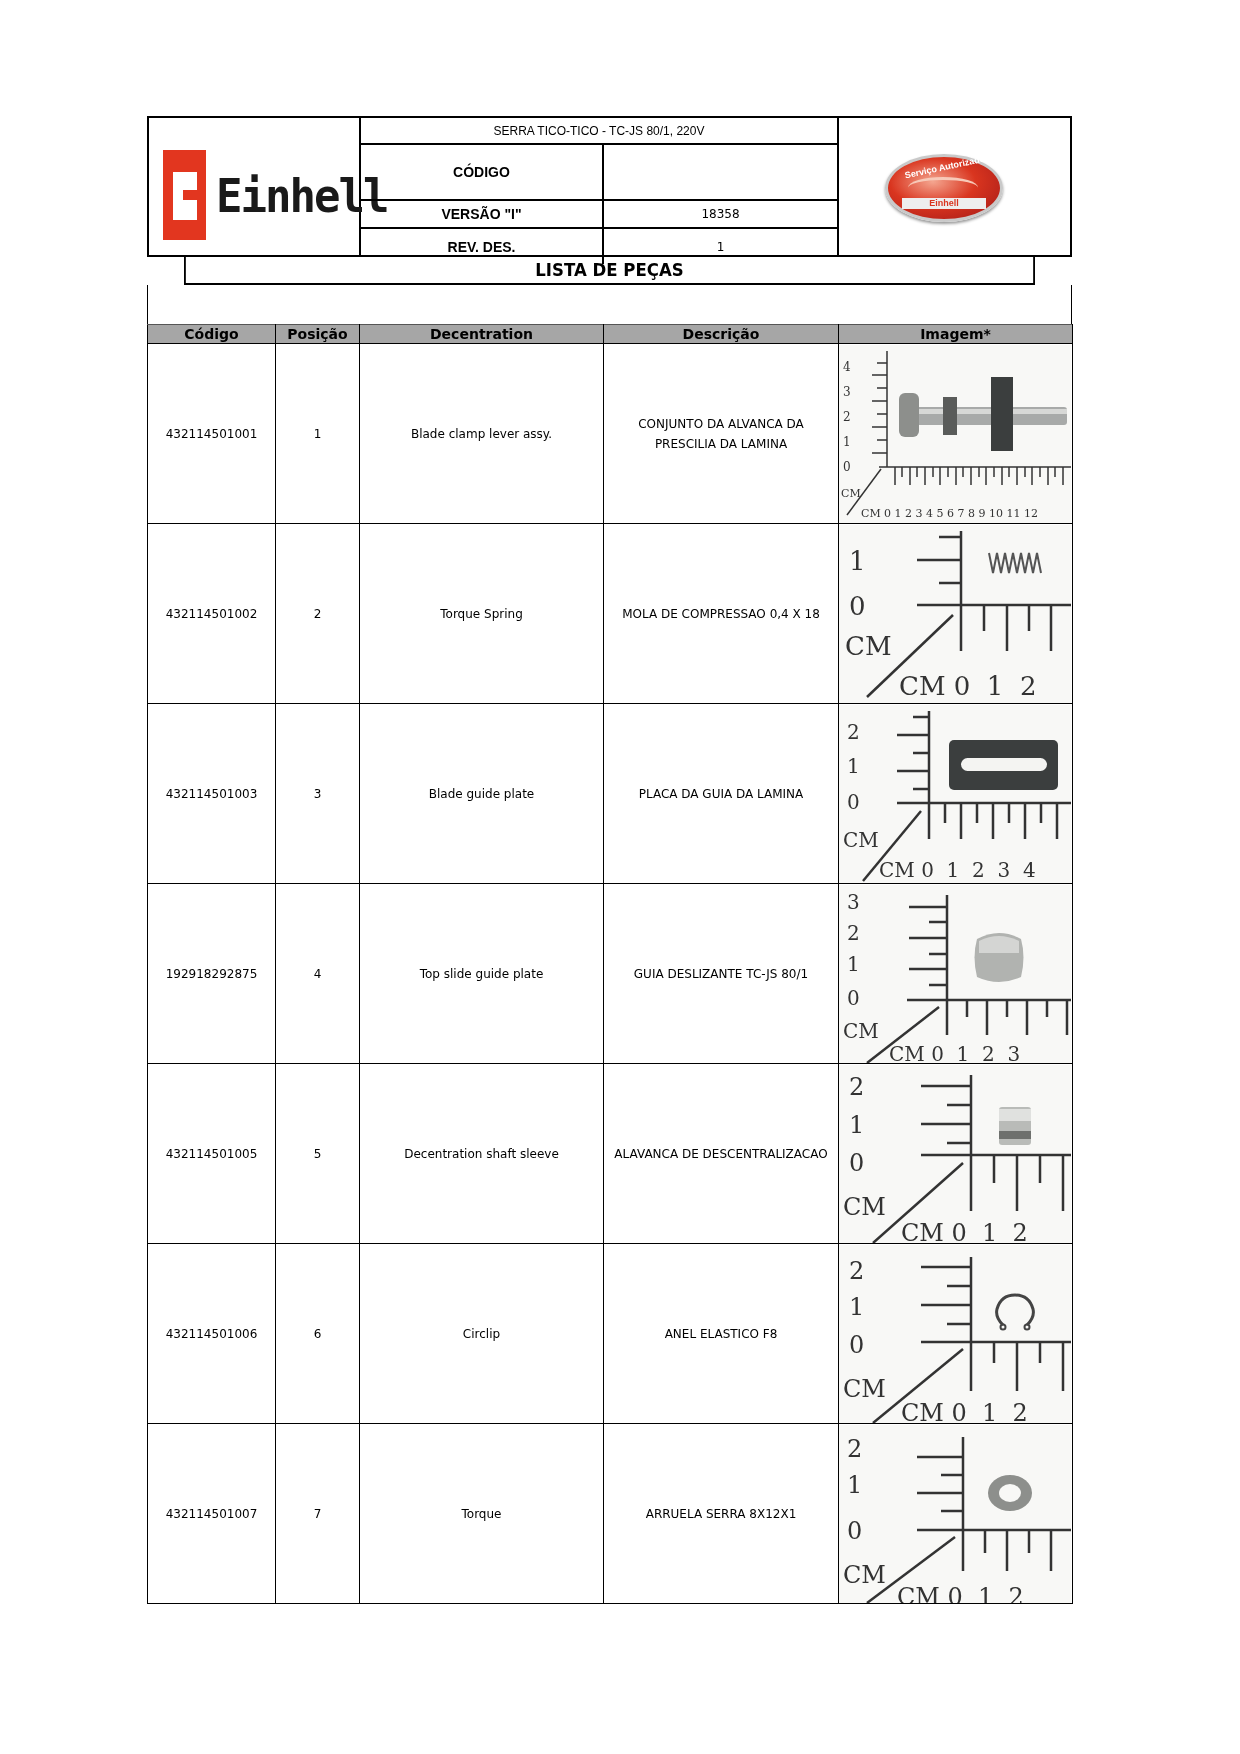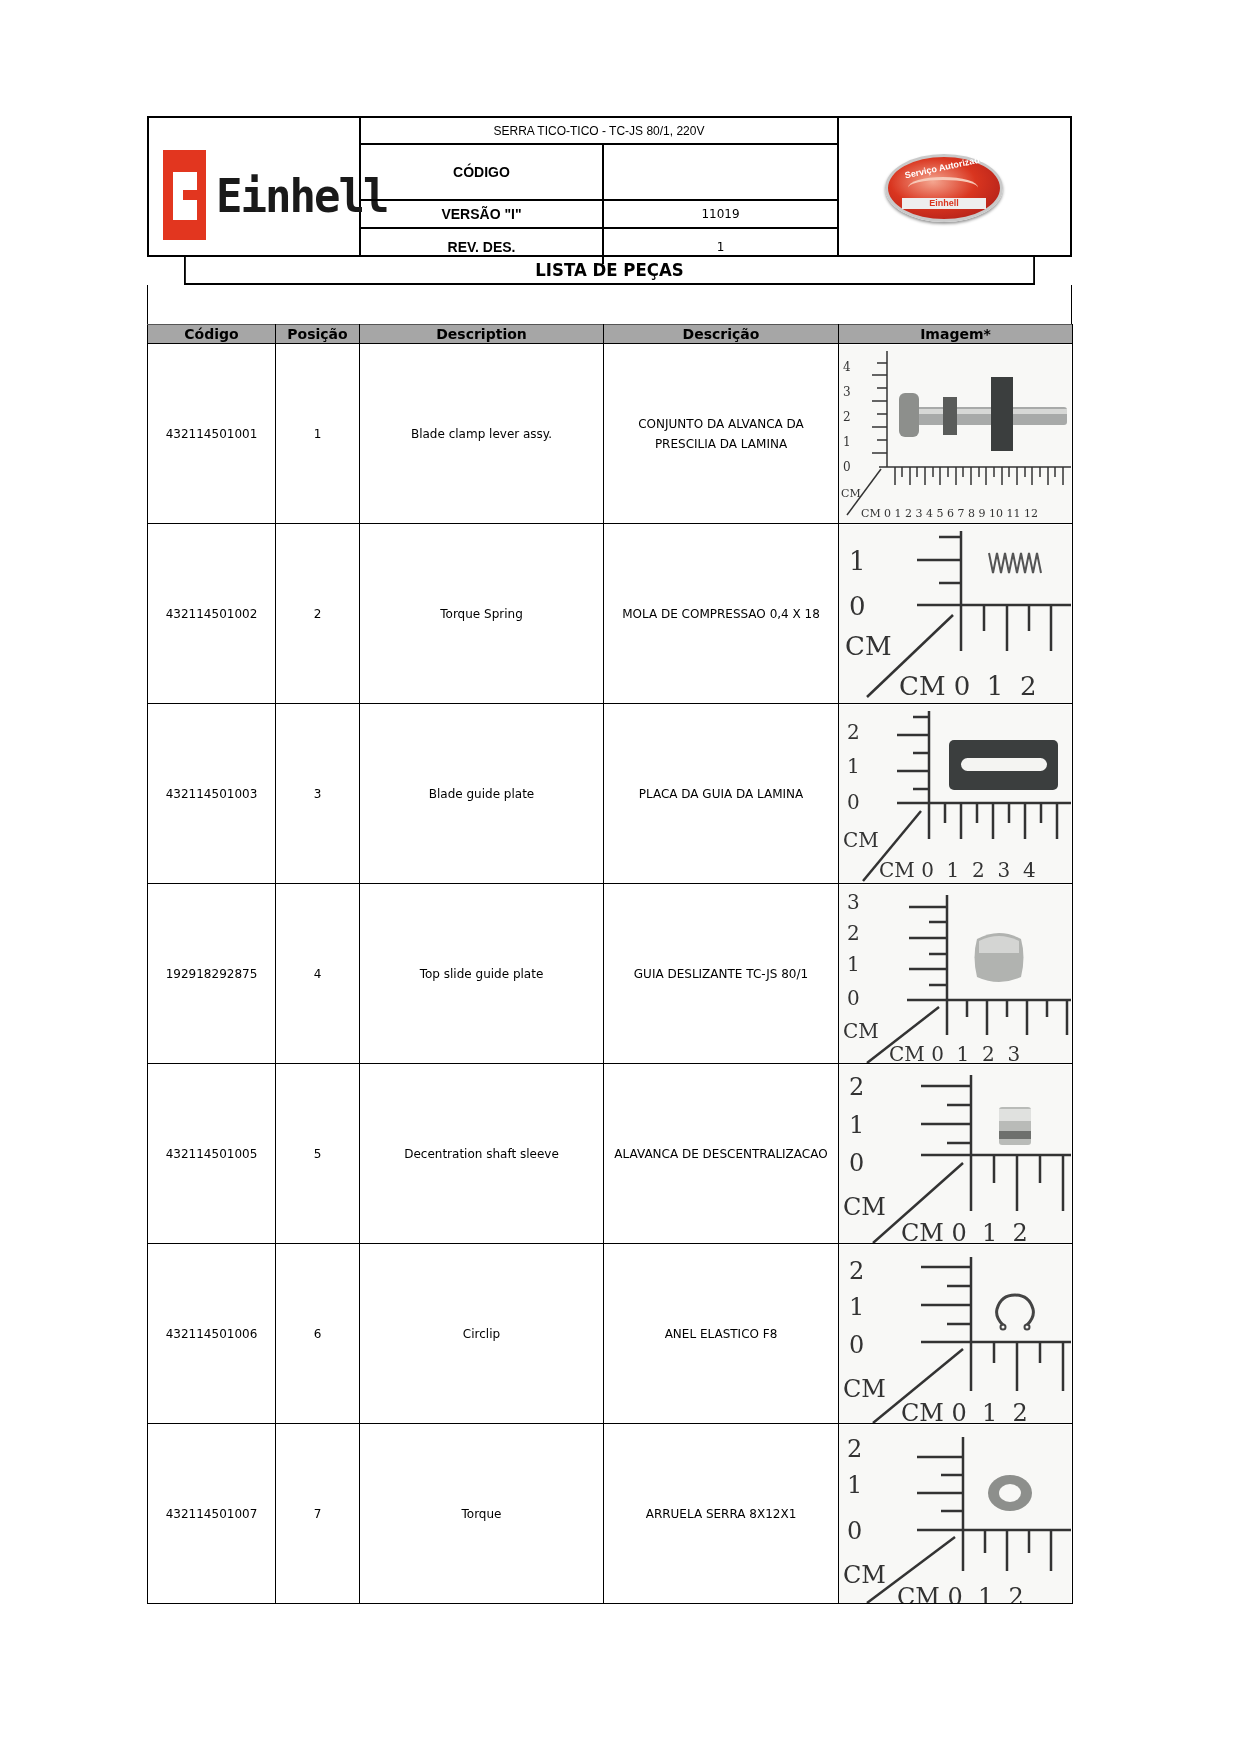--- a/index.html
+++ b/index.html
@@ -61,21 +61,21 @@
 
     <div class="mid">
       <div class="row" style="top:0;height:27px;">
         <div class="cell title">SERRA TICO-TICO - TC-JS 80/1, 220V</div>
       </div>
       <div class="row" style="top:27px;height:56px;">
         <div class="cell lbl">CÓDIGO</div>
       </div>
       <div class="row" style="top:83px;height:28px;">
         <div class="cell lbl">VERSÃO "I"</div>
-        <div class="cell val">11019</div>
+        <div class="cell val">18358</div>
       </div>
       <div class="row" style="top:111px;height:35px;">
         <div class="cell lbl">REV. DES.</div>
         <div class="cell val">1</div>
       </div>
     </div>
 
     <div class="badge-cell">
       <div class="seal">
         <div class="top-txt">Serviço Autorizado</div>
@@ -93,21 +93,21 @@
         <col class="c1">
         <col class="c2">
         <col class="c3">
         <col class="c4">
         <col class="c5">
       </colgroup>
     <thead>
       <tr>
         <th>Código</th>
         <th>Posição</th>
-        <th>Description</th>
+        <th>Decentration</th>
         <th>Descrição</th>
         <th>Imagem*</th>
       </tr>
     </thead>
     <tbody>
       <tr>
         <td>432114501001</td>
         <td>1</td>
         <td>Blade clamp lever assy.</td>
         <td>CONJUNTO DA ALVANCA DA PRESCILIA DA LAMINA</td>

